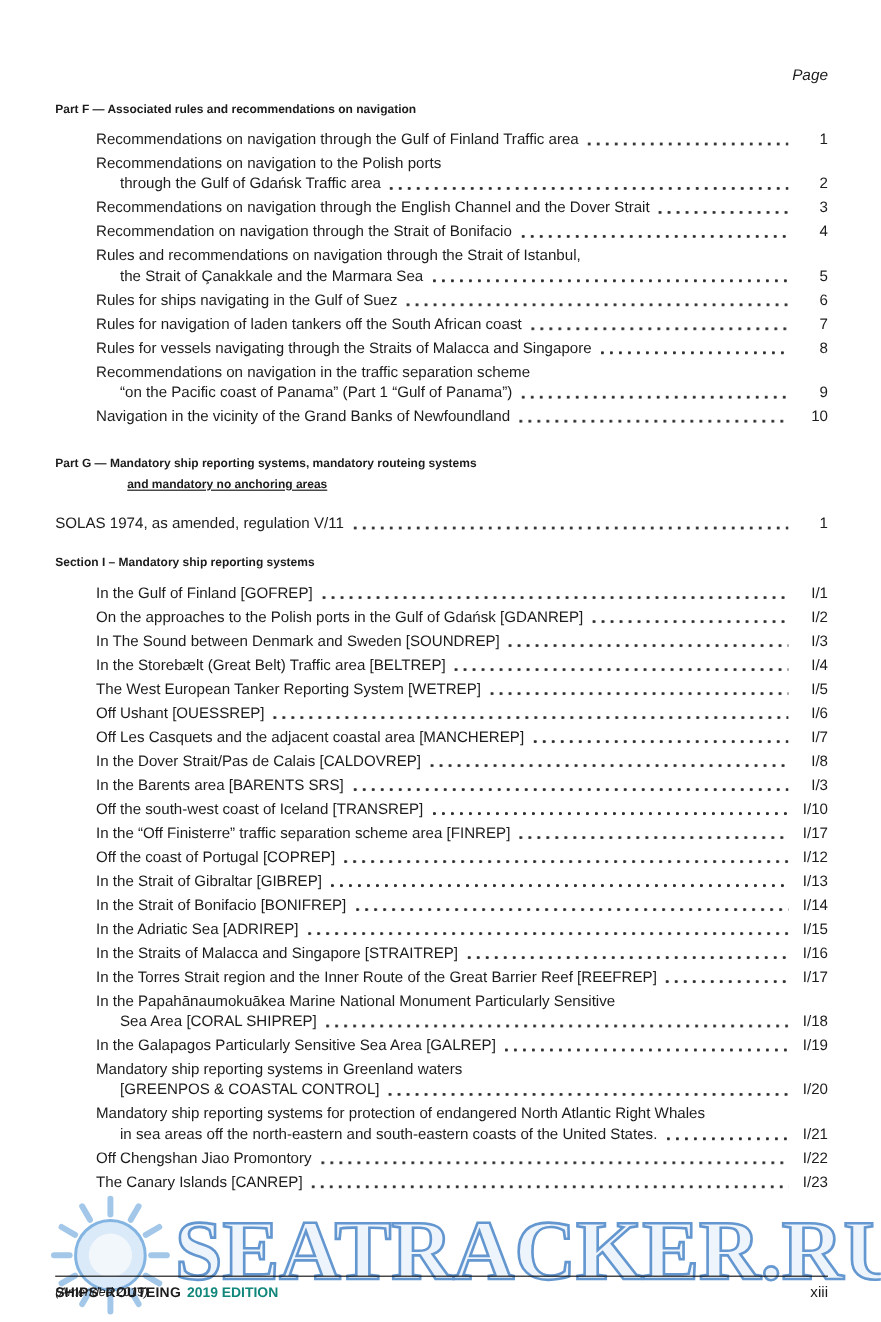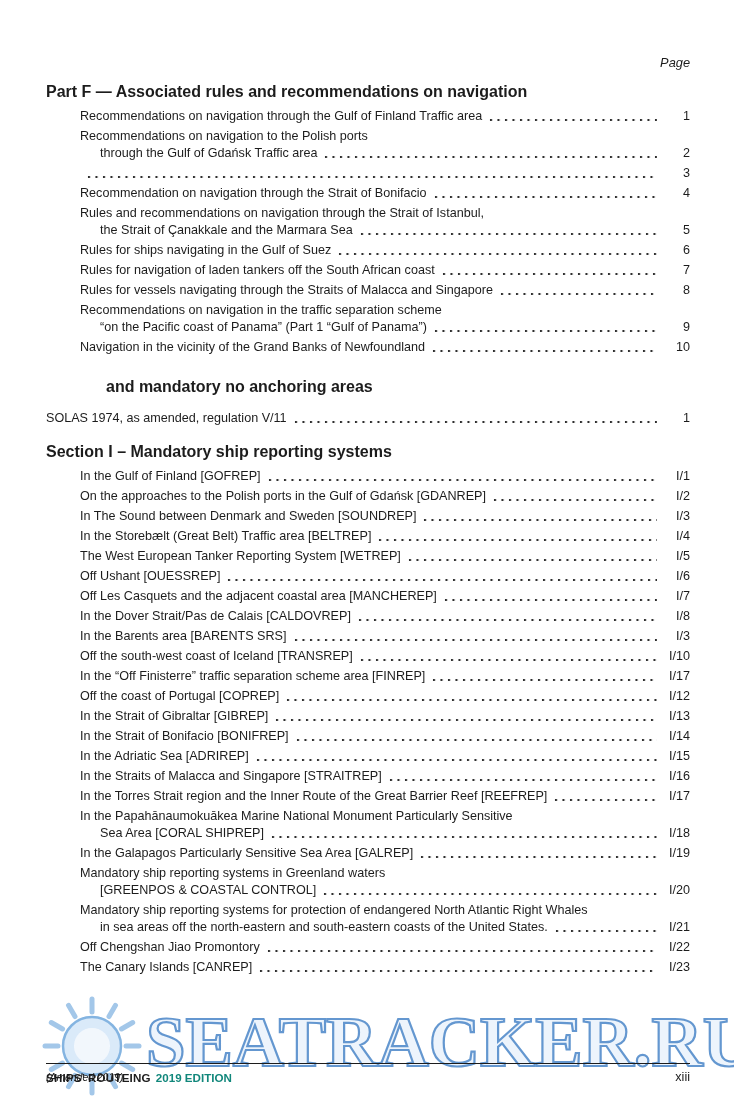--- a/index.html
+++ b/index.html
@@ -18,28 +18,28 @@
     text-align:right;
     font-style:italic;
     font-size:12.8px;
     line-height:16px;
     margin-bottom:12px;
   }
 
   section { display:block; }
   .sec-heading {
     font-weight:700;
-    font-size:16px;
+    font-size:10px;
     line-height:18px;
     margin:22px 0 7px 0;
   }
   #sec-part-f .sec-heading { margin-top:12px; }
   #sec-section-i .sec-heading { margin-top:16px; }
   .heading-line { white-space:nowrap; }
-  .heading-line.cont { padding-left:60px; }
+  .heading-line.cont { padding-left:60px;text-decoration:underline; }
 
   .entries { padding-left:34px; }
   .entry { margin-bottom:3px; }
   .entry.flush { margin-left:-34px; margin-top:14px; }
   .entry-line { line-height:17px; white-space:nowrap; }
   .entry-line.cont { padding-left:20px; }
   .entry-line.last { display:flex; align-items:flex-start; white-space:normal; }
   .entry-line.last .txt { white-space:nowrap; }
 
   .dots {
@@ -100,20 +100,21 @@
           <div class="entry">
             <div class="entry-line">Recommendations on navigation to the Polish ports</div>
             <div class="entry-line cont last">
               <span class="txt">through the Gulf of Gdańsk Traffic area</span>
               <span class="dots"></span>
               <span class="pg">2</span>
             </div>
           </div>
           <div class="entry">
             <div class="entry-line last">
+              <span class="txt">Recommendations on navigation through the English Channel and the Dover Strait</span>
               <span class="dots"></span>
               <span class="pg">3</span>
             </div>
           </div>
           <div class="entry">
             <div class="entry-line last">
               <span class="txt">Recommendation on navigation through the Strait of Bonifacio</span>
               <span class="dots"></span>
               <span class="pg">4</span>
             </div>
@@ -159,20 +160,21 @@
             <div class="entry-line last">
               <span class="txt">Navigation in the vicinity of the Grand Banks of Newfoundland</span>
               <span class="dots"></span>
               <span class="pg">10</span>
             </div>
           </div>
         </div>
       </section>
       <section id="sec-part-g">
         <div class="sec-heading">
+          <div class="heading-line">Part G — Mandatory ship reporting systems, mandatory routeing systems</div>
           <div class="heading-line cont">and mandatory no anchoring areas</div>
         </div>
         <div class="entries">
           <div class="entry flush">
             <div class="entry-line last">
               <span class="txt">SOLAS 1974, as amended, regulation V/11</span>
               <span class="dots"></span>
               <span class="pg">1</span>
             </div>
           </div>

